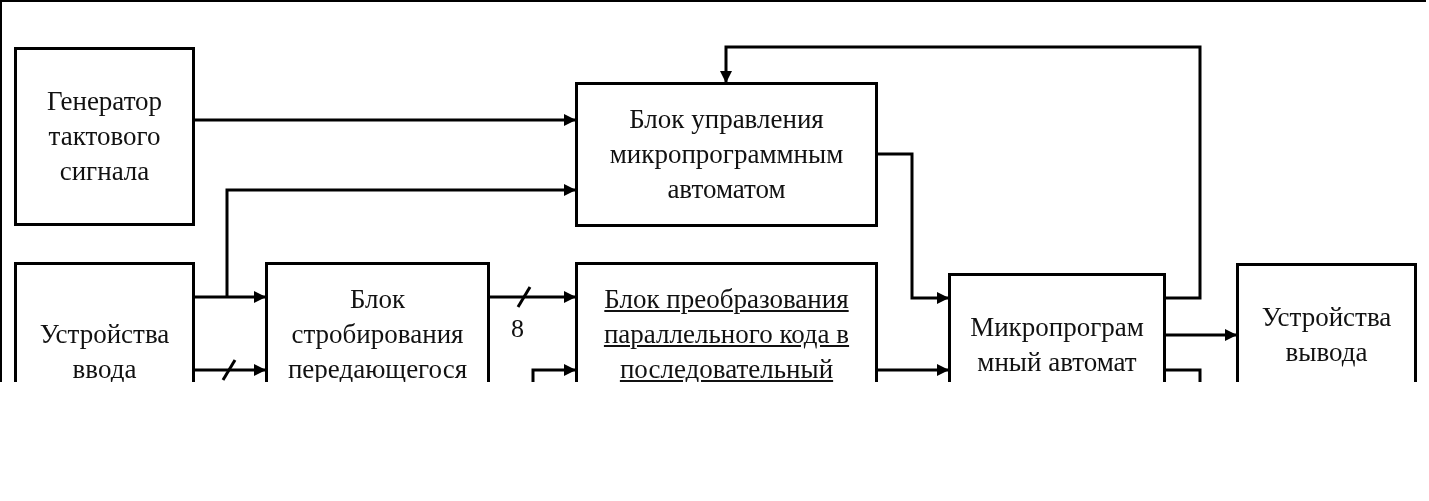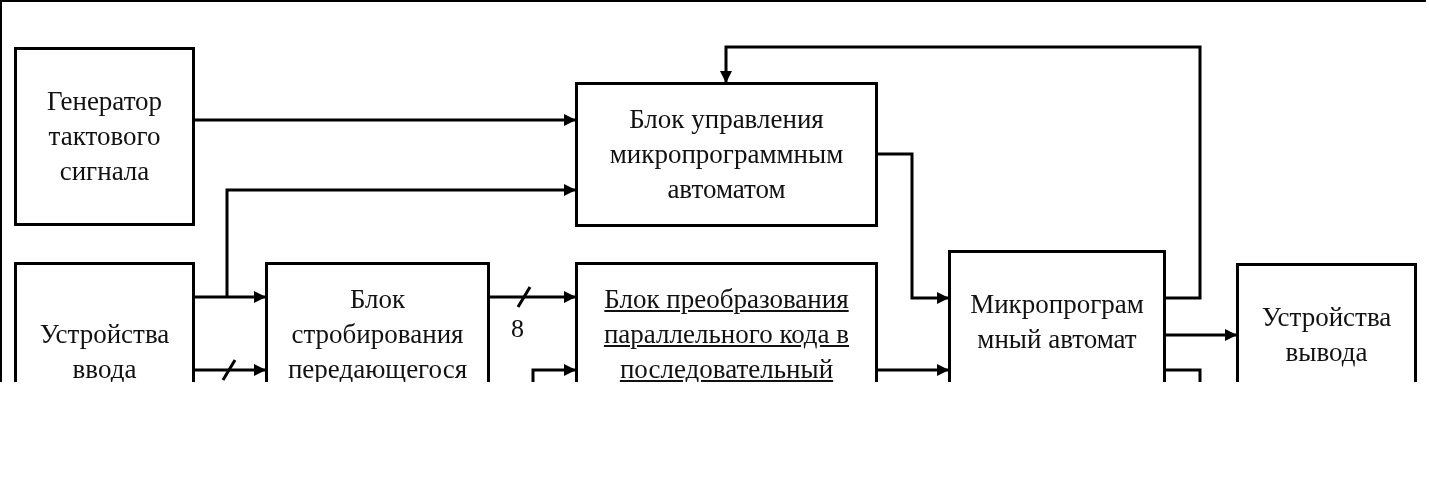--- a/index.html
+++ b/index.html
@@ -82,21 +82,21 @@
   <div class="block" style="left:575px;top:82px;width:303px;height:145px;">
     <span>Блок управления
 микропрограммным
 автоматом</span>
   </div>
   <div class="block" style="left:575px;top:262px;width:303px;height:145px;text-decoration:underline;">
     <span>Блок преобразования
 параллельного кода в
 последовательный</span>
   </div>
-  <div class="block" style="left:948px;top:250px;width:218px;height:143px;align-items:center;">
+  <div class="block" style="left:948px;top:273px;width:218px;height:143px;align-items:center;">
     <span>Микропрограм
 мный автомат</span>
   </div>
   <div class="block" style="left:1236px;top:263px;width:181px;height:143px;">
     <span>Устройства
 вывода</span>
   </div>
 
   <div class="label" style="left:216px;top:386px;">8</div>
   <div class="label" style="left:511px;top:316px;">8</div>

